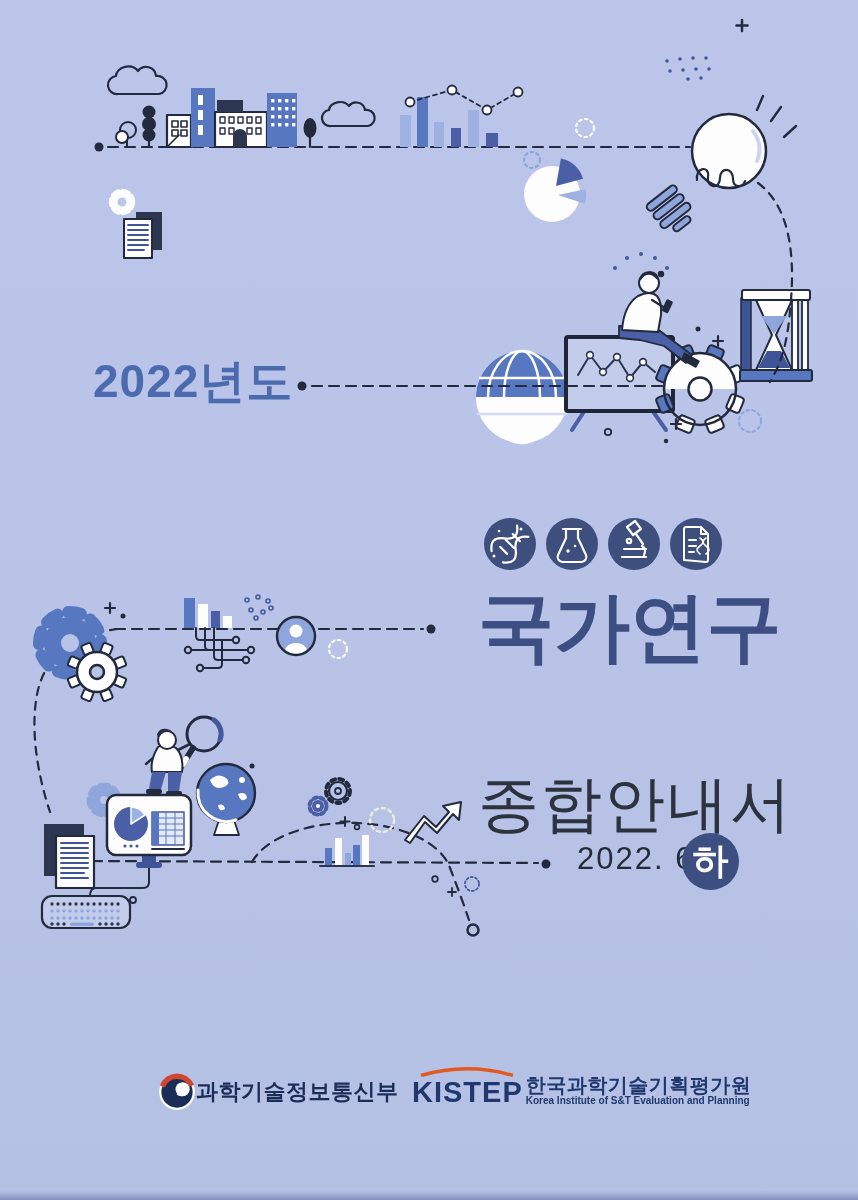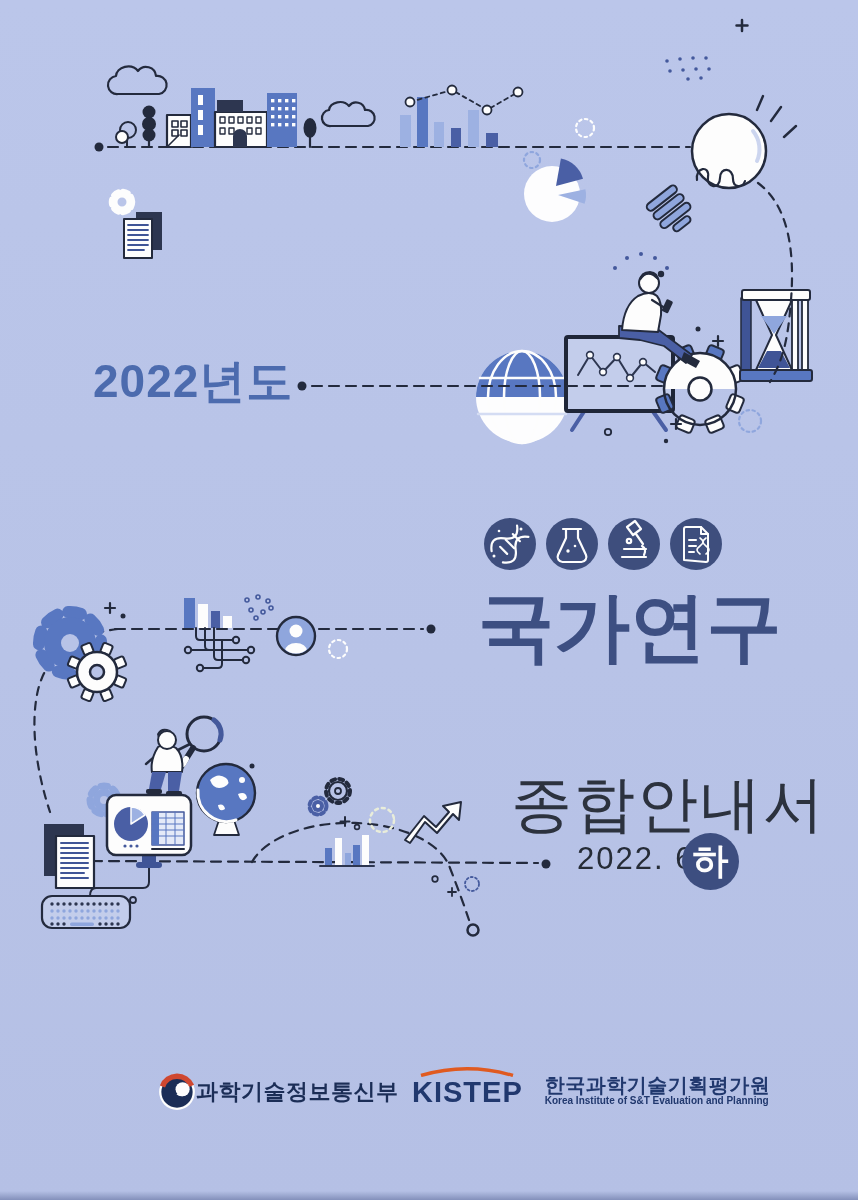--- a/index.html
+++ b/index.html
@@ -3,30 +3,30 @@
 <meta charset="utf-8">
 <style>
   html,body{margin:0;padding:0;}
   .page{position:relative;width:858px;height:1200px;overflow:hidden;
         background:linear-gradient(180deg,#bbc6ea 0%,#b8c3e7 55%,#b5c0e5 100%);
         font-family:"Liberation Sans",sans-serif;}
   .abs{position:absolute;}
   svg{display:block;}
   .year{left:93px;top:351px;font-size:46px;font-weight:700;color:#4c6bae;letter-spacing:1px;}
   .title{left:478px;top:580px;font-size:76px;line-height:94px;font-weight:800;color:#3d4f82;}
-  .subtitle{left:478px;top:764px;font-size:61px;font-weight:500;color:#2c323e;letter-spacing:2px;margin-left:33px;}
+  .subtitle{left:478px;top:764px;font-size:61px;font-weight:500;color:#2c323e;letter-spacing:2px;}
   .date{left:577px;top:841px;font-size:31px;font-weight:500;color:#262c37;letter-spacing:2px;}
   .badge{left:682px;top:833px;width:57px;height:57px;border-radius:50%;background:#3d4e80;
          color:#fdfdfd;font-size:36px;font-weight:600;display:flex;align-items:center;justify-content:center;}
   .footer-msit{left:158px;top:1073px;display:flex;align-items:center;gap:0;}
   .msit-name{font-size:22px;font-weight:700;color:#1b2d56;letter-spacing:0.5px;}
   .footer-kistep{left:412px;top:1066px;display:flex;align-items:flex-end;gap:3px;}
   .kistep-mark{display:flex;flex-direction:column;align-items:center;}
   .kistep-acronym{font-size:29px;font-weight:800;color:#21386e;letter-spacing:1px;line-height:30px;}
-  .kistep-names{padding-bottom:1px;margin-left:19px;}
+  .kistep-names{padding-bottom:1px;}
   .kistep-ko{font-size:20px;font-weight:800;color:#21386e;letter-spacing:0.5px;line-height:21px;}
   .kistep-en{font-size:10px;font-weight:700;color:#21386e;line-height:10px;}
   .scan-shadow{left:0;bottom:0;width:858px;height:9px;
          background:linear-gradient(rgba(80,95,145,0),rgba(70,85,135,0.45));}
 </style>
 </head>
 <body>
 
 <div class="page">
 

